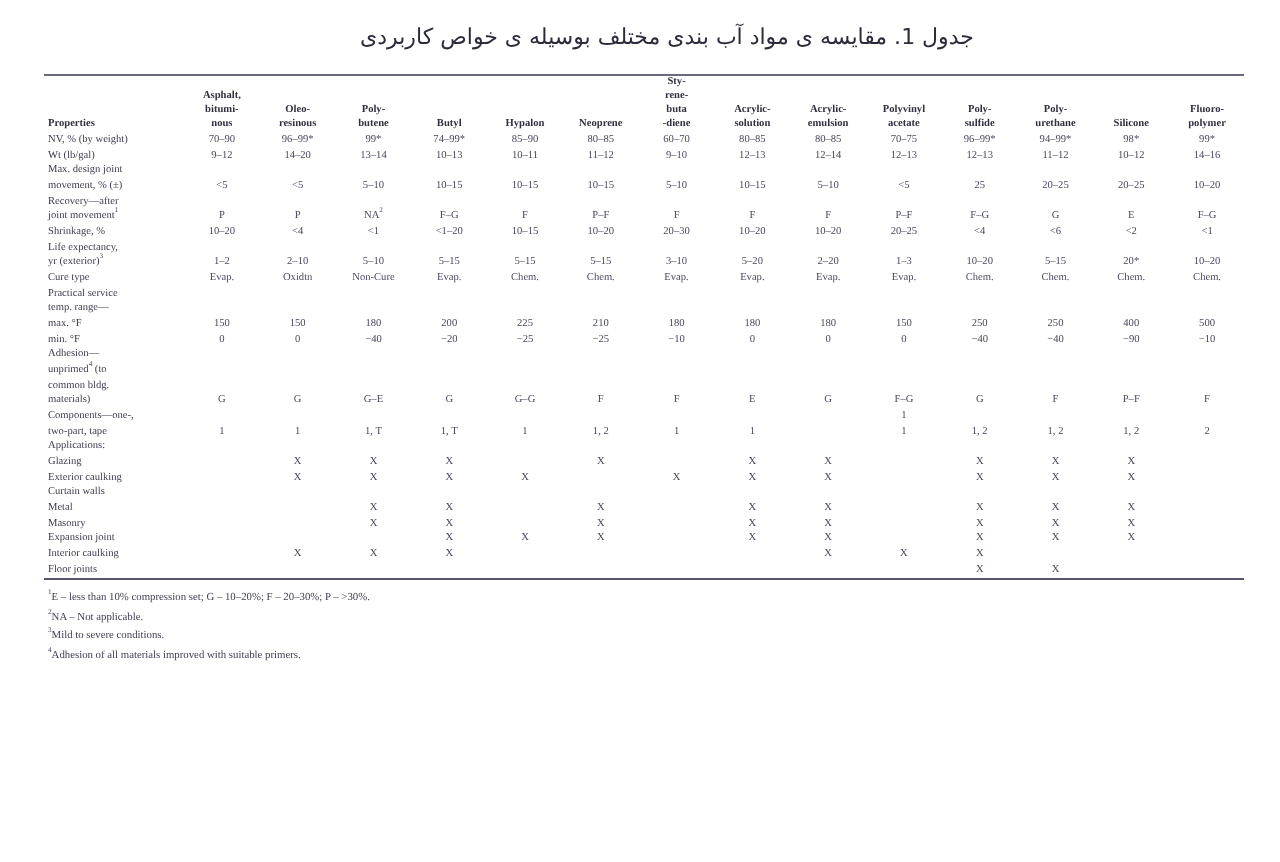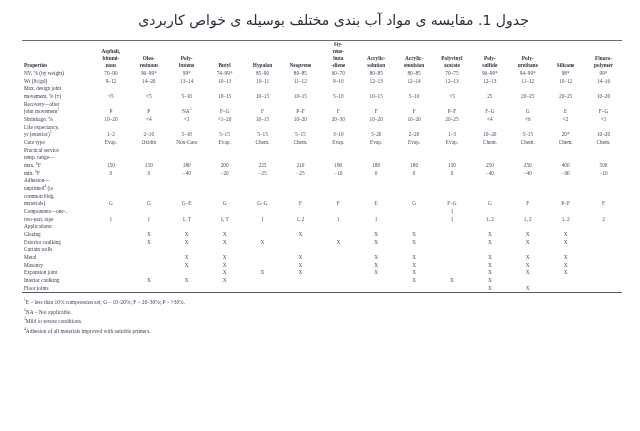--- a/index.html
+++ b/index.html
@@ -16,21 +16,21 @@
   }
   .page {
     position: relative;
     width: 640px;
     height: 431px;
     box-sizing: border-box;
   }
   .caption {
     text-align: center;
     font-family: "DejaVu Sans", "Liberation Sans", sans-serif;
-    font-size: 14px;
+    font-size: 11px;
     color: #2b2b3a;
     direction: rtl;
     padding-top: 12px;
     padding-bottom: 12px;
     letter-spacing: 0px;
     padding-left: 27px;
   }
   .table-wrap {
     padding: 0 22px 0 22px;
   }

